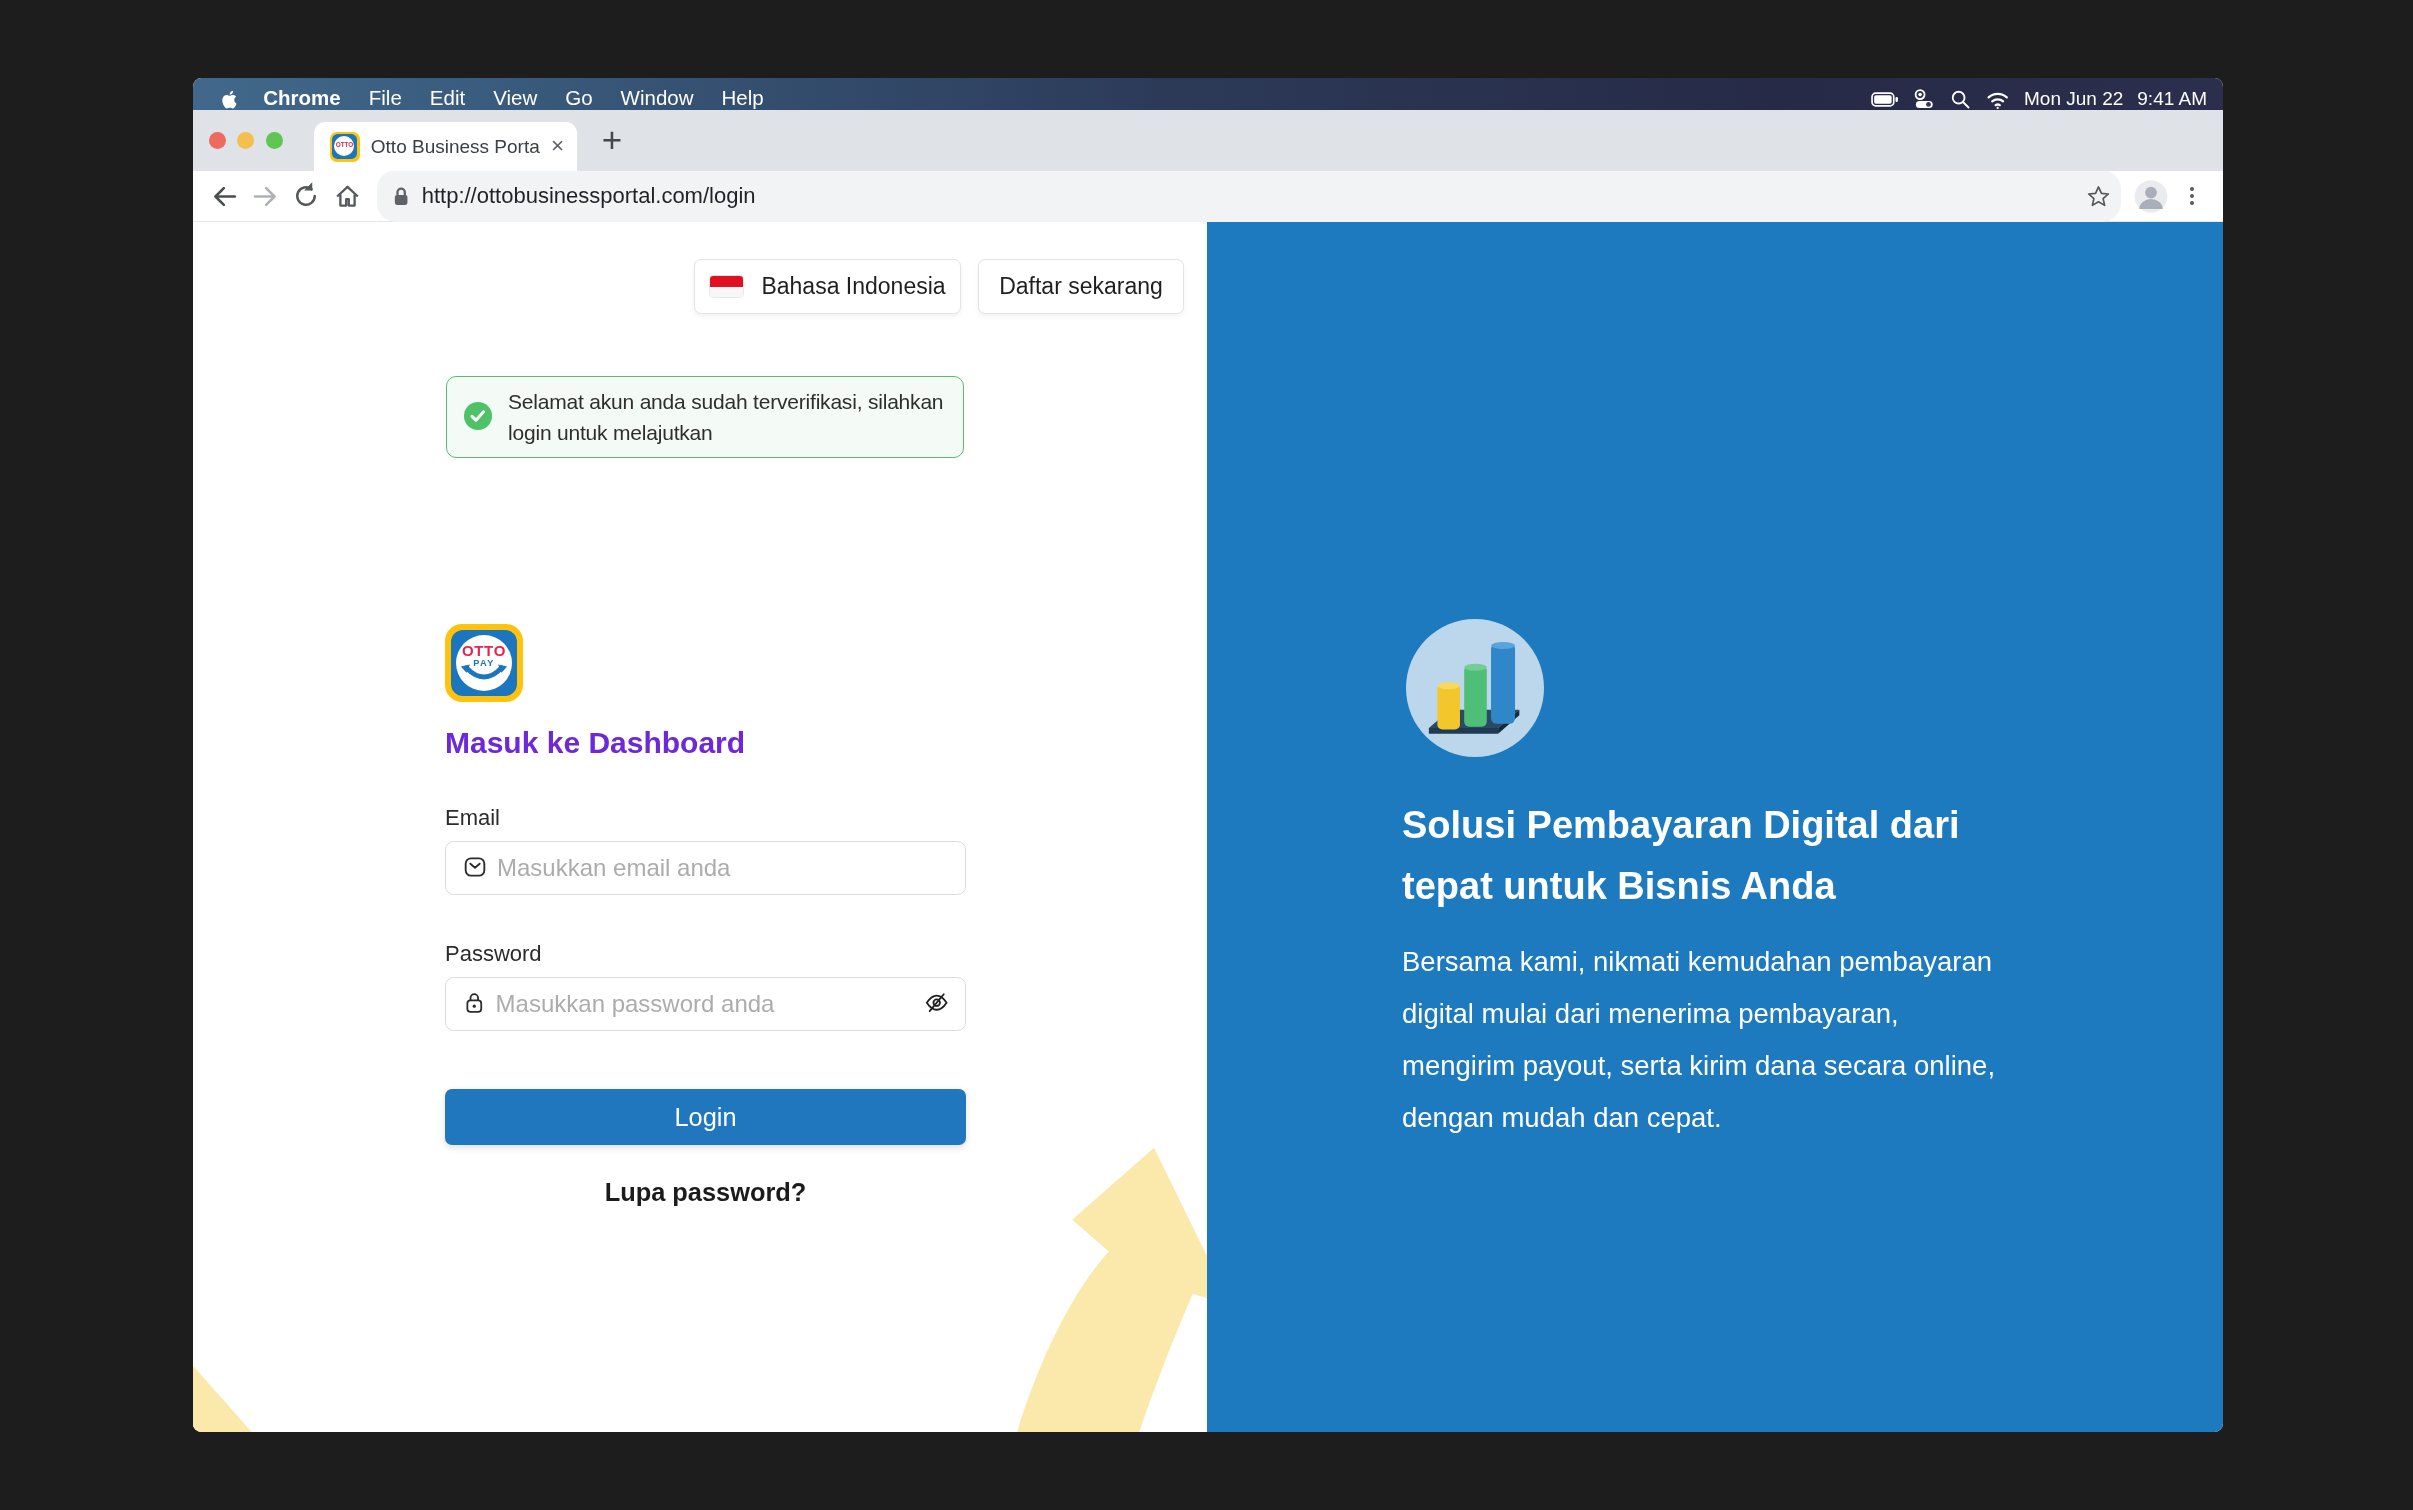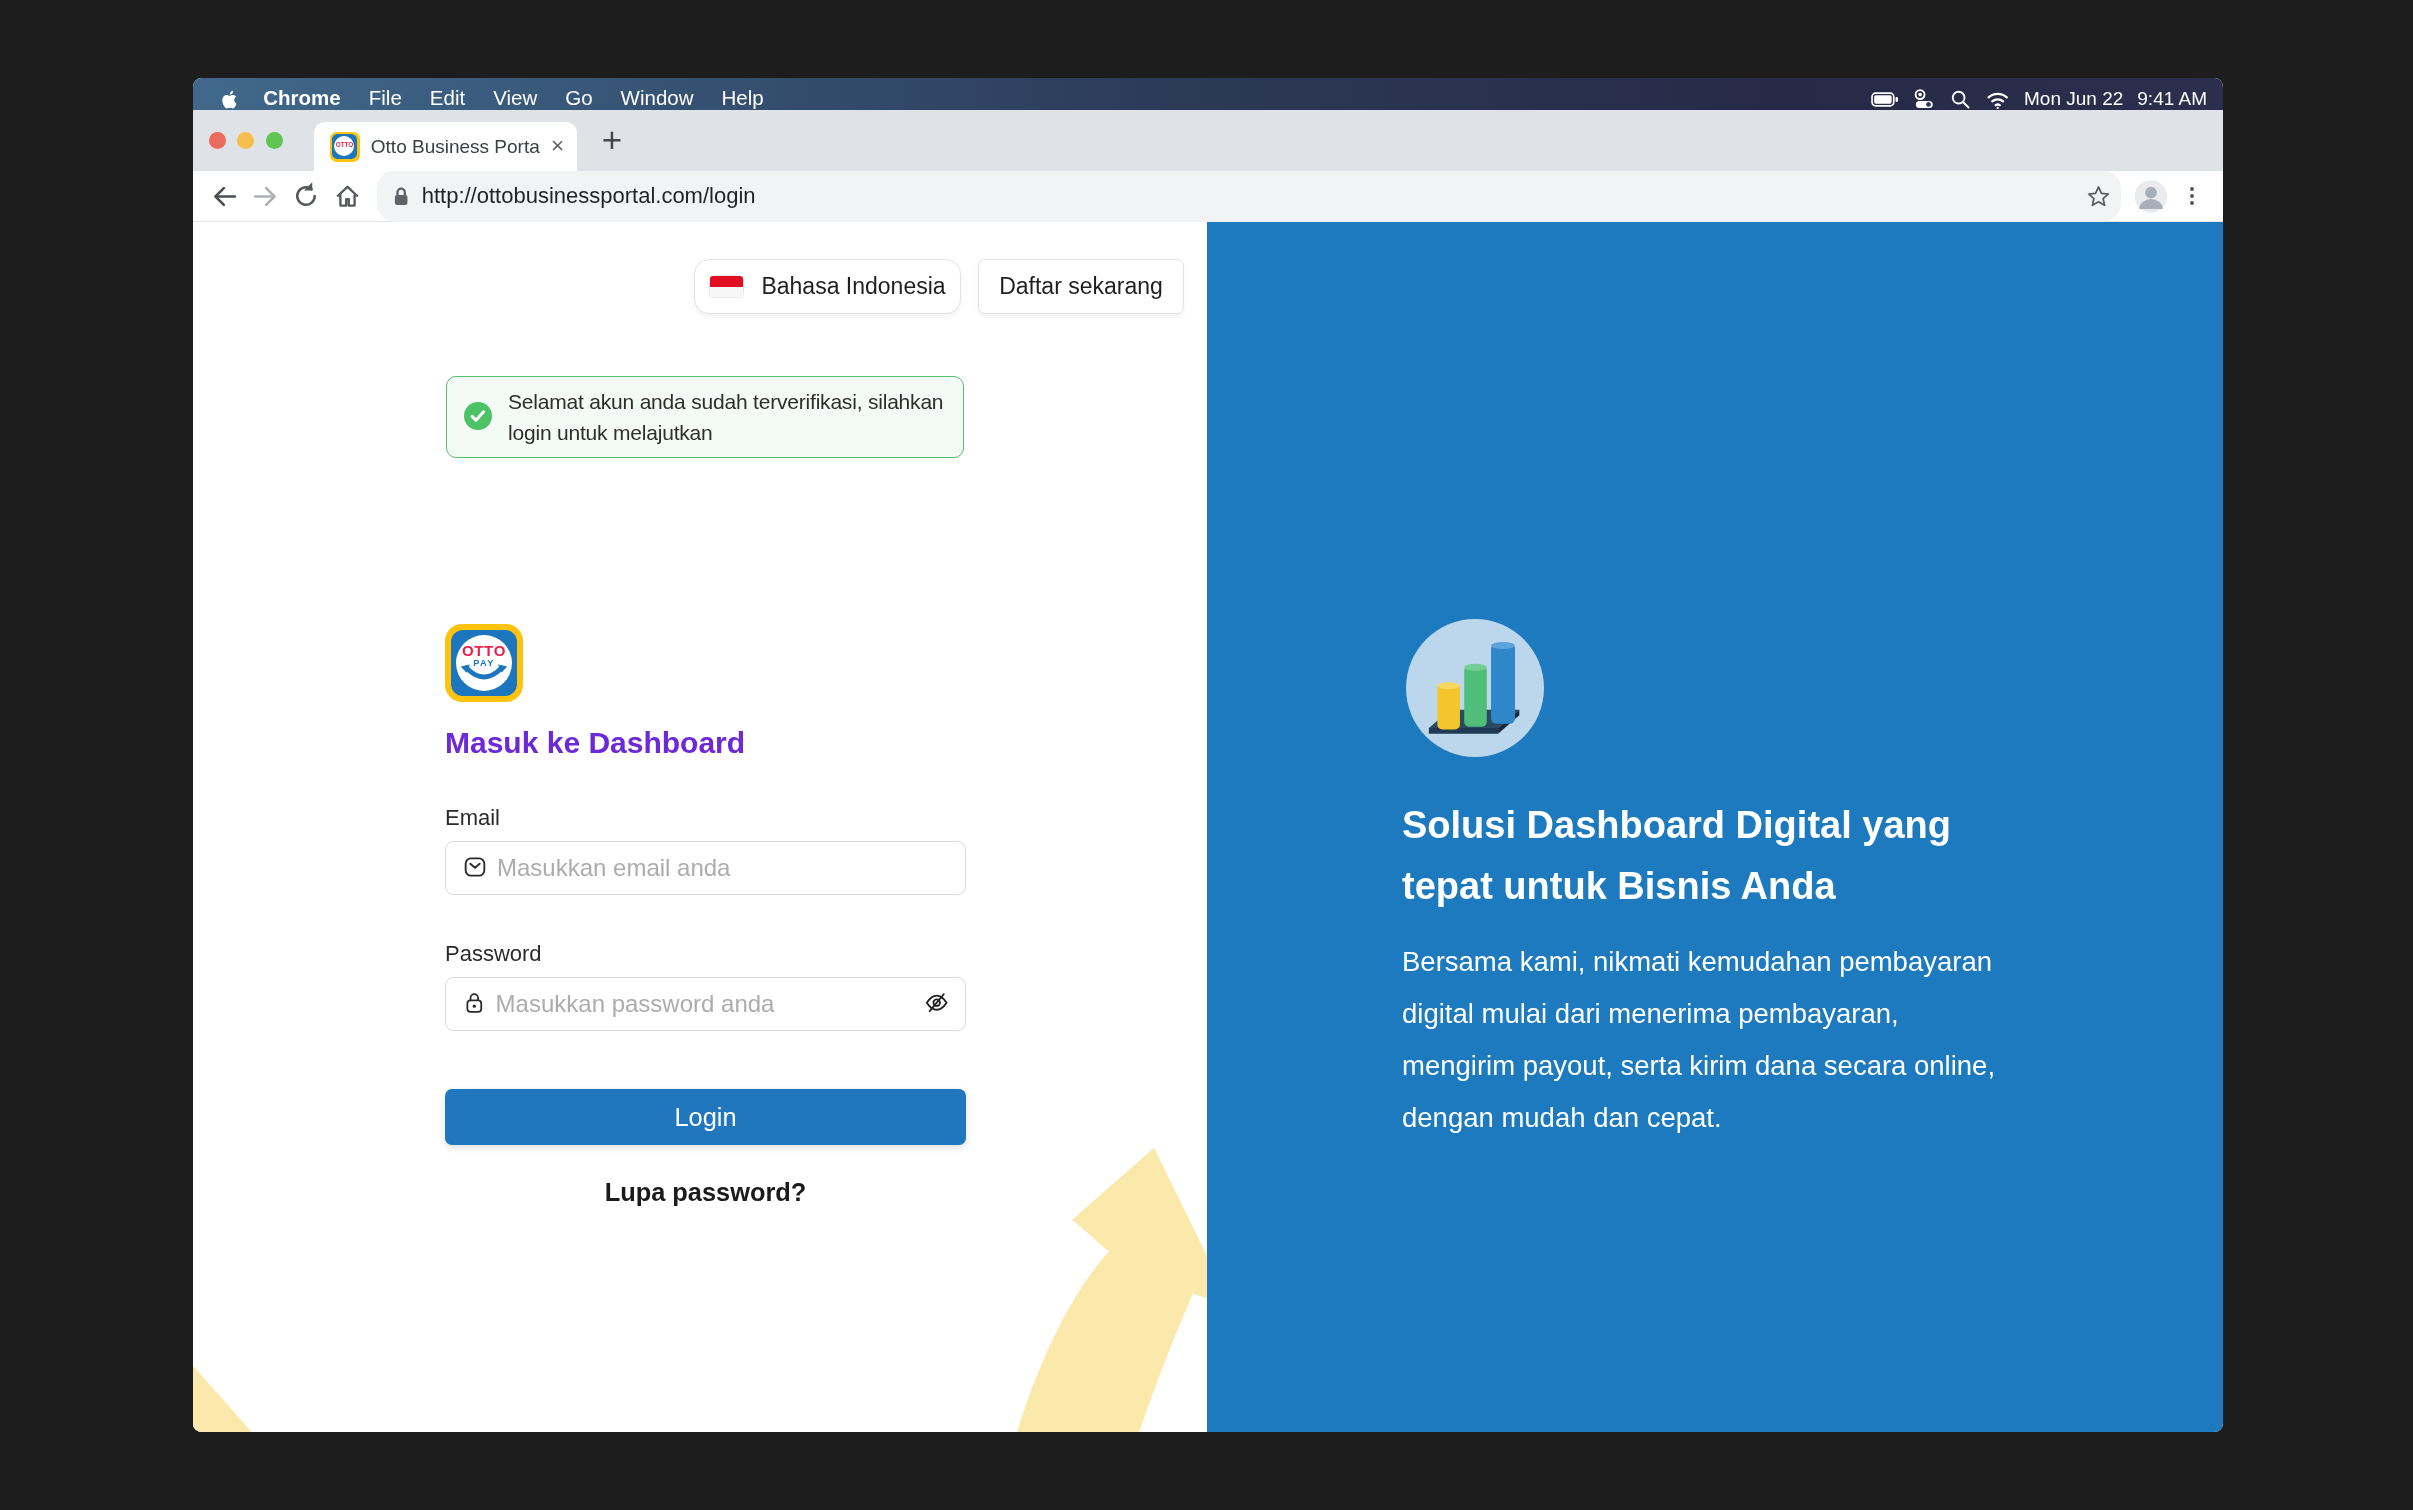--- a/index.html
+++ b/index.html
@@ -45,21 +45,21 @@
 
   
   .content { flex:1; display:flex; }
   .leftpane { width:1014px; flex:0 0 1014px; background:#fff; position:relative; overflow:hidden; }
   .rightpane { flex:1; background:var(--panel-blue); position:relative; overflow:hidden; }
   .leftpane > * { position:absolute; z-index:1; }
   .arrow-deco { left:0; top:0; z-index:0; }
 
   .btn { background:#fff; border:1.4px solid #E3E3E3; border-radius:7px; display:flex; align-items:center;
          justify-content:center; font-size:23px; color:#1F1F1F; box-shadow:0 2.1px 5.6px rgba(0,0,0,0.05); }
-  .lang-btn { left:501px; top:37px; width:267px; height:55px; gap:17px;border-radius:15px; }
+  .lang-btn { left:501px; top:37px; width:267px; height:55px; gap:17px; }
   .flag { width:35px; height:22.6px; border-radius:4.2px; overflow:hidden; border:0.7px solid #E8E8E8; display:flex; flex-direction:column; flex:0 0 auto; }
   .flag .t { flex:1; background:var(--flag-red); }
   .flag .b { flex:1; background:#F7F7F7; }
   .reg-btn { left:785px; top:37px; width:206px; height:55px; }
 
   .alert { left:253px; top:154px; width:518px; min-height:79px; background:var(--alert-bg);
            border:1.4px solid var(--alert-green); border-radius:10px; padding:9.2px 14px 9.2px 61px; }
   .alert .icon { position:absolute; left:17px; top:25.4px; }
   .alert-line { display:block; font-size:21px; line-height:31px; color:#2E2E2E; letter-spacing:-0.2px; white-space:nowrap; }
 
@@ -316,21 +316,21 @@
           <polygon points="112,144 112,136 142,110 142,118" fill="#16293C"></polygon>
           <rect x="26" y="74" width="32" height="64" rx="7" fill="#F3C62C"></rect>
           <ellipse cx="42" cy="76" rx="16" ry="5" fill="#F8D75C"></ellipse>
           <rect x="64" y="48" width="32" height="86" rx="7" fill="#4FBE79"></rect>
           <ellipse cx="80" cy="50" rx="16" ry="5" fill="#74CD94"></ellipse>
           <rect x="102" y="16" width="34" height="114" rx="8" fill="#2F87CA"></rect>
           <ellipse cx="119" cy="19" rx="17" ry="5" fill="#5AA4DC"></ellipse>
         </svg>
       </div>
       <div class="promo-h">
-        <span>Solusi Dashboard Digital yang</span>
+        <span>Solusi Pembayaran Digital dari</span>
         <span>tepat untuk Bisnis Anda</span>
       </div>
       <div class="promo-p">
         <span>Bersama kami, nikmati kemudahan pembayaran</span>
         <span>digital mulai dari menerima pembayaran,</span>
         <span>mengirim payout, serta kirim dana secara online,</span>
         <span>dengan mudah dan cepat.</span>
       </div>
     </div>
 

